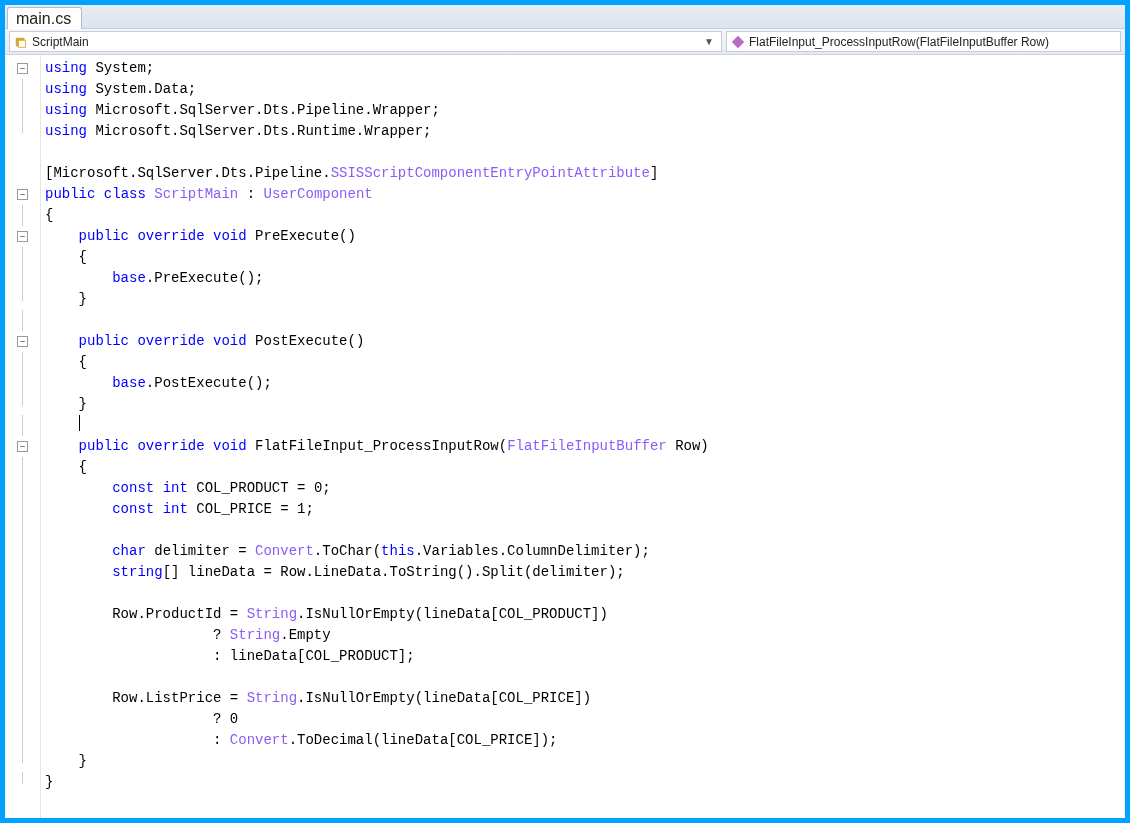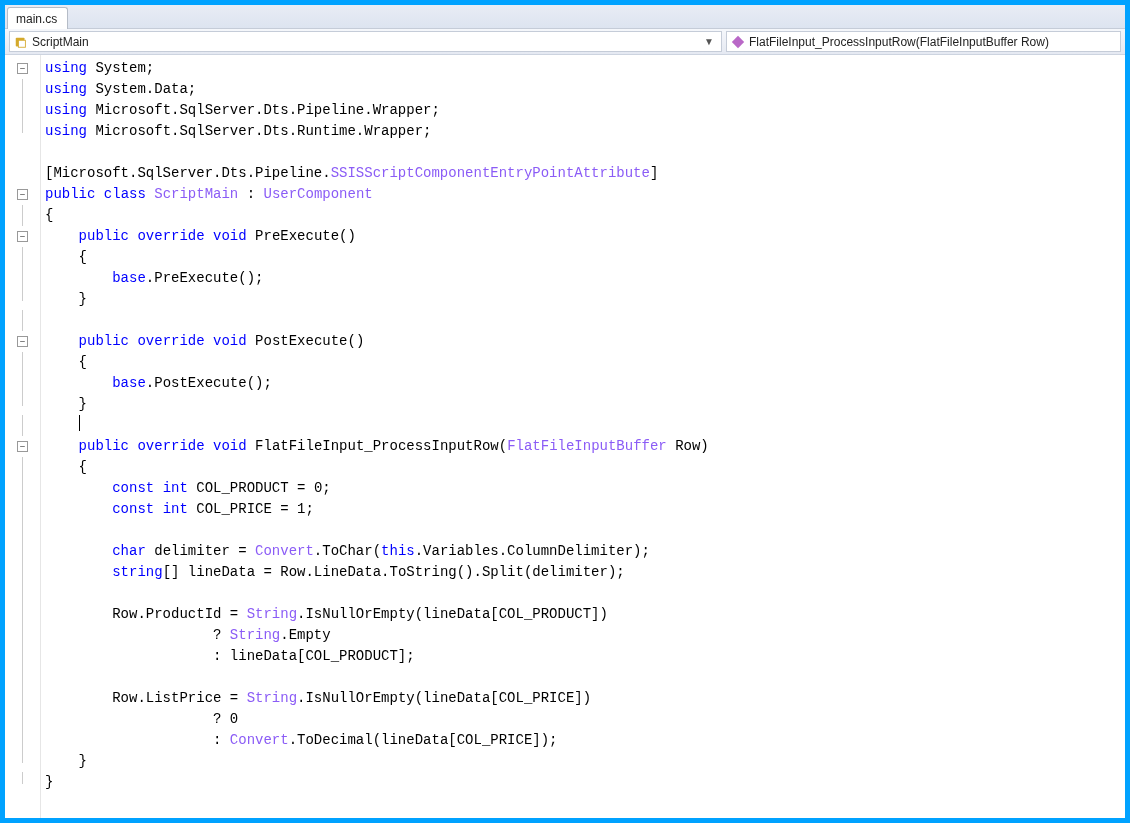--- a/index.html
+++ b/index.html
@@ -28,25 +28,25 @@
     align-items: flex-end;
     padding-left: 2px;
   }
   .tab {
     background: #fff;
     border: 1px solid #b5bcc7;
     border-bottom: none;
     border-top-left-radius: 3px;
     border-top-right-radius: 3px;
     padding: 2px 10px 2px 8px;
-    font-size: 12px;
+    font-size: 16px;
     color: #222;
     height: 22px;
     display: flex;
-    align-items: center;
+    align-items: flex-start;
     position: relative;
     top: 1px;
   }
   .navbar {
     height: 26px;
     background: linear-gradient(#f5f7fb, #e5e9f2);
     border-bottom: 1px solid #cdd4e0;
     display: flex;
     align-items: stretch;
     padding: 2px 4px;

